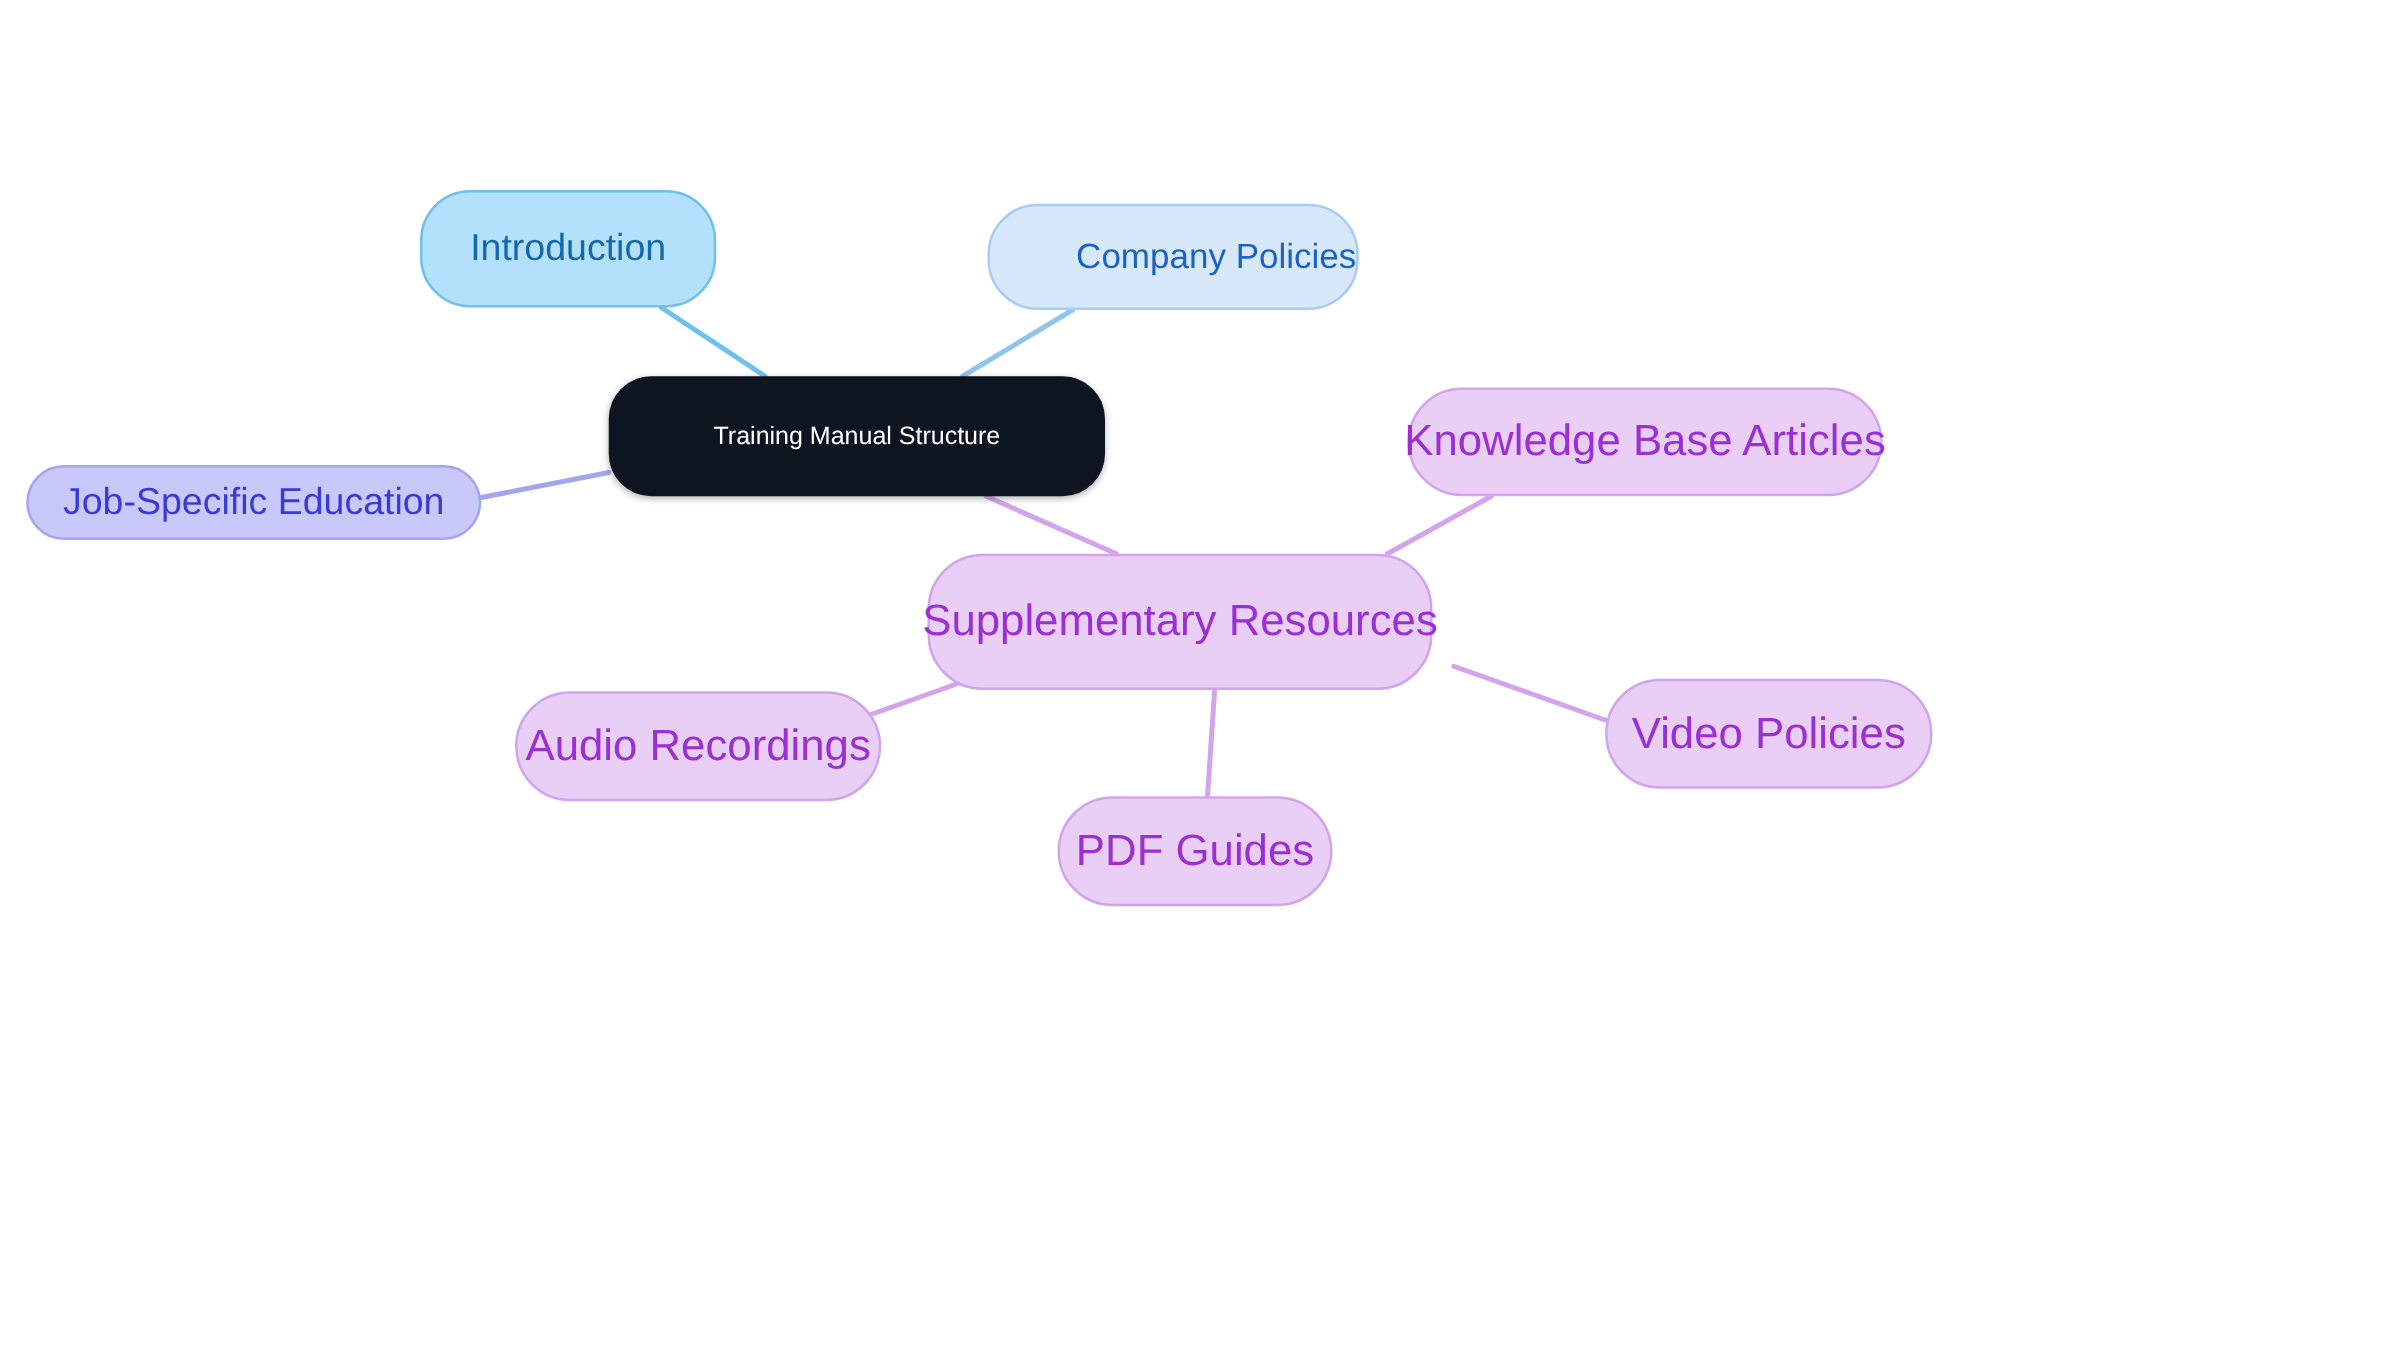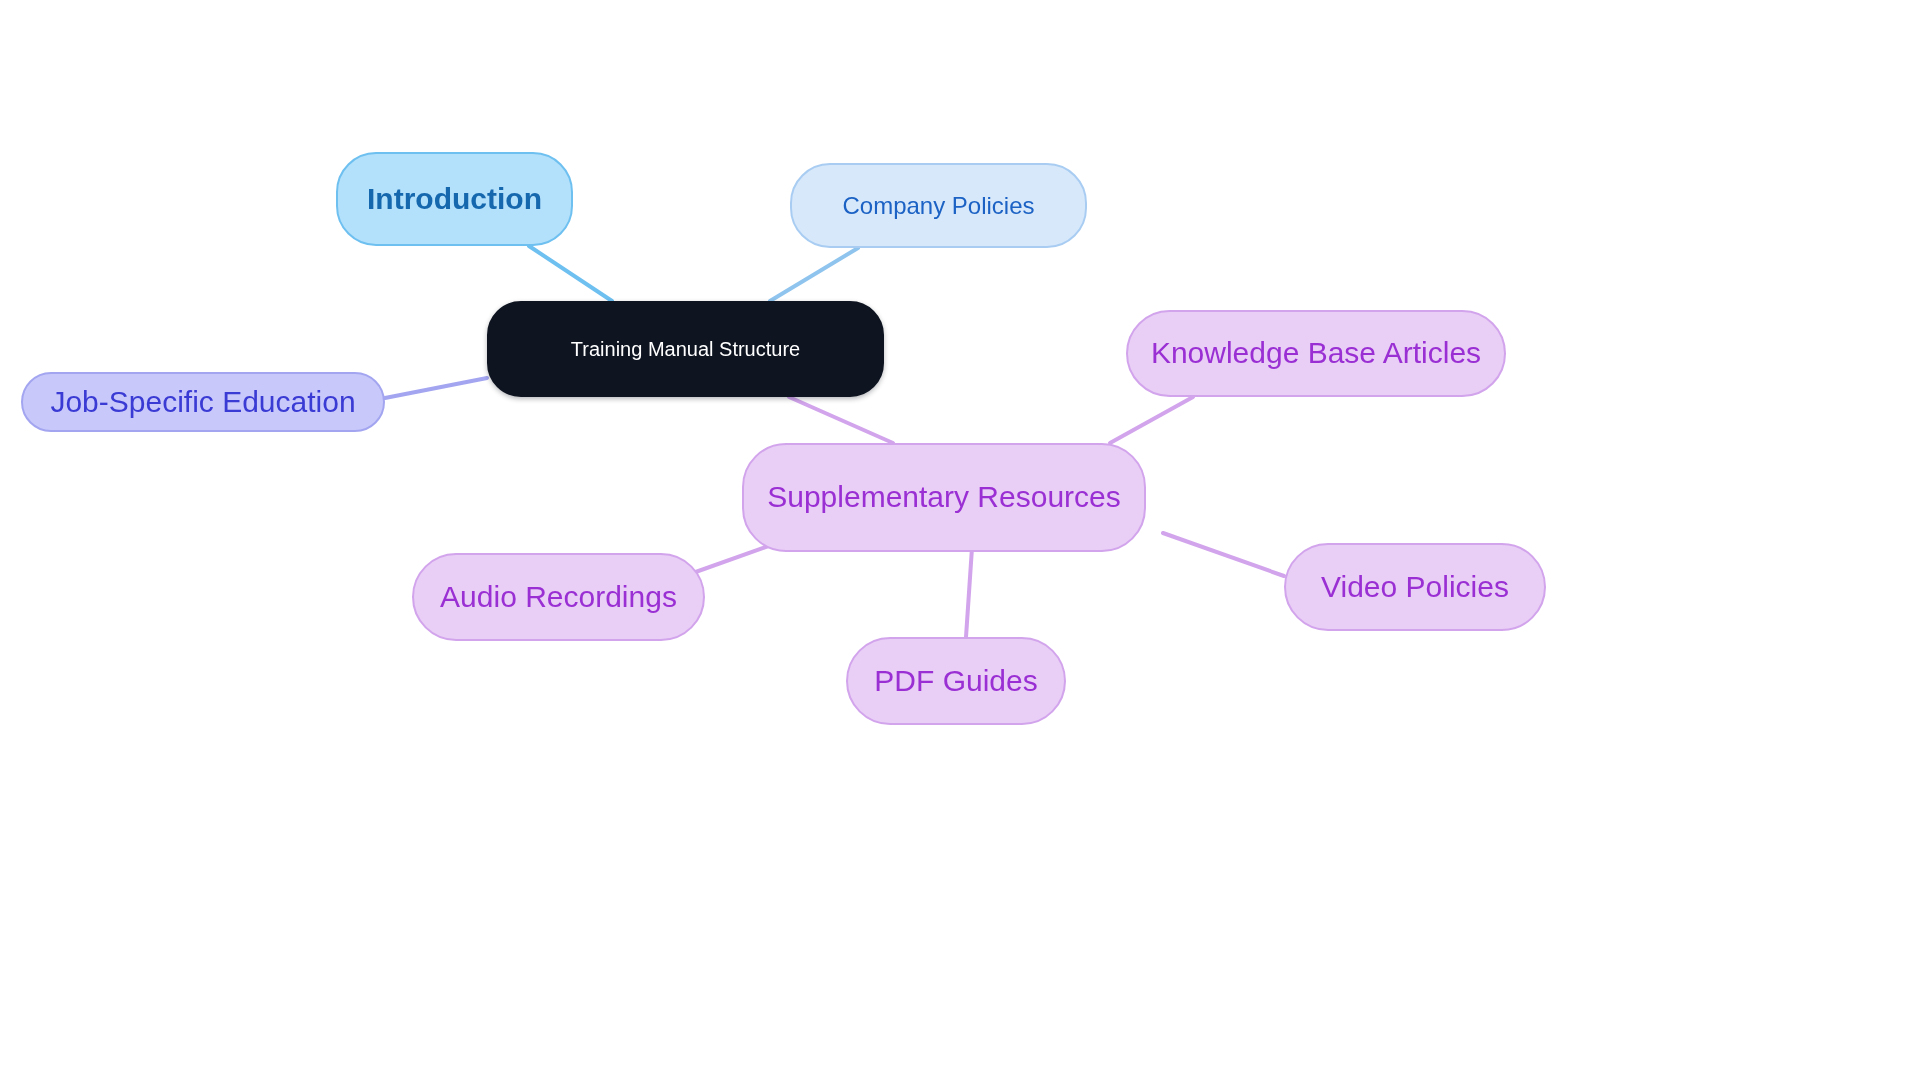--- a/index.html
+++ b/index.html
@@ -58,48 +58,48 @@
     box-shadow: 0 2px 5px rgba(15, 20, 32, 0.30);
   }
 
   
   .node--blue-strong {
     background: #b3e0fb;
     border-color: #6ec0f0;
     color: #1568ad;
     border-radius: 40px;
     font-size: 30px;
-    font-weight: bold;
   }
 
   
   .node--blue-pale {
     background: #d7e8fb;
     border-color: #a9cdf2;
     color: #1b62c4;
     border-radius: 40px;
-    font-size: 24px;
+    font-size: 28px;
+    justify-content: flex-end;
   }
 
   
   .node--periwinkle {
     background: #c8c9fa;
     border-color: #a3a5f0;
     color: #3a3ad4;
     border-radius: 44px;
     font-size: 30px;
   }
 
   
   .node--lavender {
     background: #e9cef6;
     border-color: #d2a4ec;
     color: #9a2fd4;
     border-radius: 44px;
-    font-size: 30px;
+    font-size: 35px;
   }
 </style>
 </head>
 <body style="background: rgb(255, 255, 255);">
 
 <div id="canvas">
 
   <svg id="edge-layer" viewBox="0 0 1920 1083" preserveAspectRatio="none">
     <g id="edges-group">
         <polyline points="529,246 612,301" fill="none" stroke="#6ec0f0" stroke-width="4" stroke-linecap="round" stroke-linejoin="round"></polyline>

